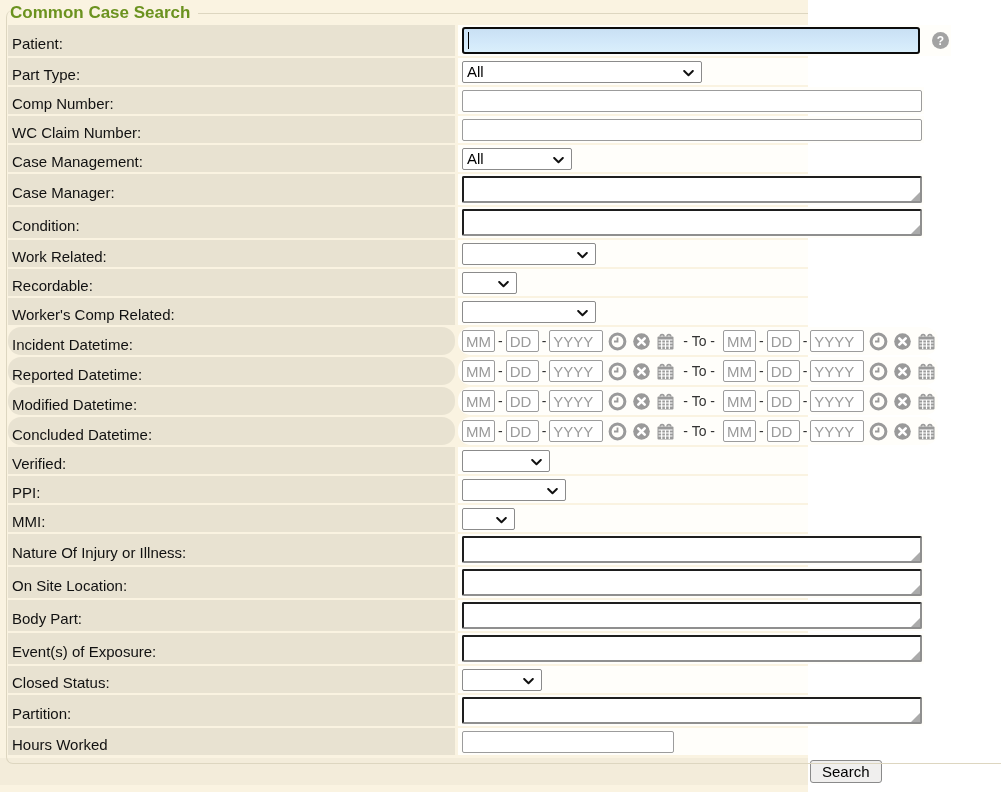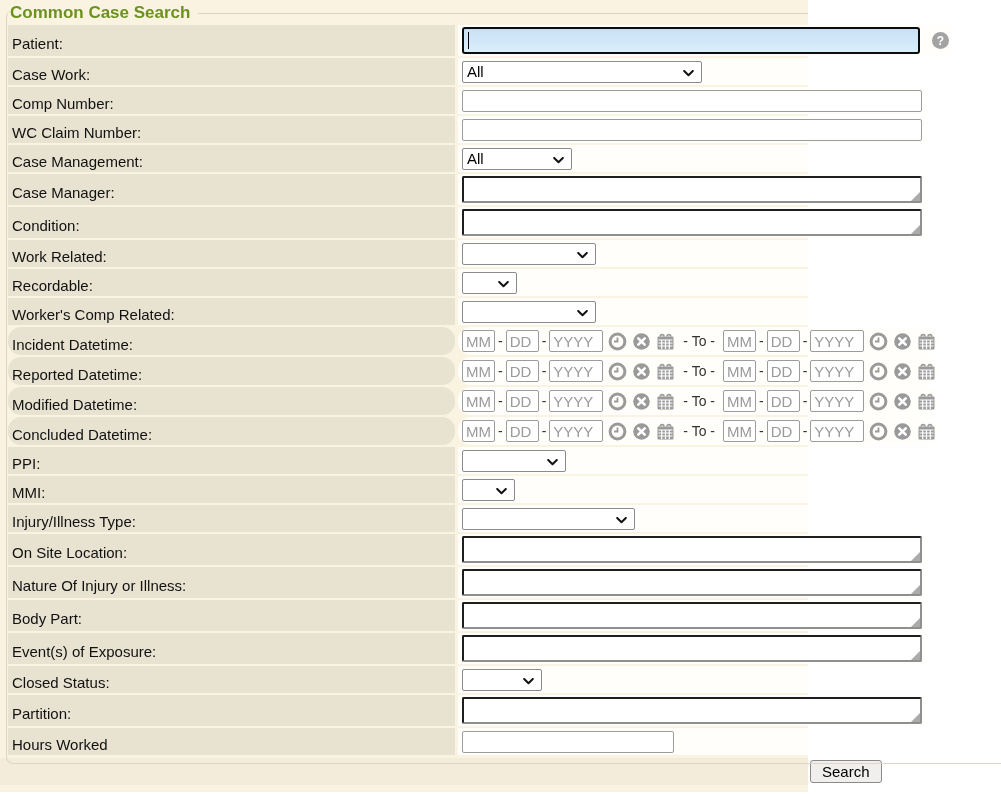--- a/index.html
+++ b/index.html
@@ -83,21 +83,21 @@
       <div class="row row-patient">
         <div class="lbl">Patient:</div>
         <div class="ctl">
           <div class="patient-box" style="width: 458px;">
             <span class="caret"></span>
           </div>
           <span class="help">?</span>
         </div>
       </div>
       <div class="row row-select">
-        <div class="lbl">Case Work:</div>
+        <div class="lbl">Part Type:</div>
         <div class="ctl">
           <div class="select" style="width: 240px;">
             <span>All</span>
             <svg width="11" height="7" viewBox="0 0 11 7">
               <path d="M1.2 1 L5.5 5.2 L9.8 1" fill="none" stroke="#111" stroke-width="2" stroke-linecap="round" stroke-linejoin="round"></path>
             </svg>
             <span></span>
           </div>
         </div>
       </div>
@@ -423,20 +423,32 @@
                 <g stroke="#fff" stroke-width="1.2">
                   <path d="M2.5 8 H16.5 M2.5 11 H16.5 M2.5 14 H16.5"></path>
                   <path d="M5.7 8 V17 M9.5 8 V17 M13.3 8 V17"></path>
                 </g>
               </svg>
             </span>
           </div>
         </div>
       </div>
       <div class="row row-select">
+        <div class="lbl">Verified:</div>
+        <div class="ctl">
+          <div class="select" style="width: 88px;">
+            <span></span>
+            <svg width="11" height="7" viewBox="0 0 11 7">
+              <path d="M1.2 1 L5.5 5.2 L9.8 1" fill="none" stroke="#111" stroke-width="2" stroke-linecap="round" stroke-linejoin="round"></path>
+            </svg>
+            <span></span>
+          </div>
+        </div>
+      </div>
+      <div class="row row-select">
         <div class="lbl">PPI:</div>
         <div class="ctl">
           <div class="select" style="width: 104px;">
             <span></span>
             <svg width="11" height="7" viewBox="0 0 11 7">
               <path d="M1.2 1 L5.5 5.2 L9.8 1" fill="none" stroke="#111" stroke-width="2" stroke-linecap="round" stroke-linejoin="round"></path>
             </svg>
             <span></span>
           </div>
         </div>
@@ -446,40 +458,28 @@
         <div class="ctl">
           <div class="select" style="width: 53px;">
             <span></span>
             <svg width="11" height="7" viewBox="0 0 11 7">
               <path d="M1.2 1 L5.5 5.2 L9.8 1" fill="none" stroke="#111" stroke-width="2" stroke-linecap="round" stroke-linejoin="round"></path>
             </svg>
             <span></span>
           </div>
         </div>
       </div>
-      <div class="row row-select">
-        <div class="lbl">Injury/Illness Type:</div>
-        <div class="ctl">
-          <div class="select" style="width: 173px;">
-            <span></span>
-            <svg width="11" height="7" viewBox="0 0 11 7">
-              <path d="M1.2 1 L5.5 5.2 L9.8 1" fill="none" stroke="#111" stroke-width="2" stroke-linecap="round" stroke-linejoin="round"></path>
-            </svg>
-            <span></span>
-          </div>
+      <div class="row row-textarea">
+        <div class="lbl">Nature Of Injury or Illness:</div>
+        <div class="ctl">
+          <div class="ta" style="width: 460px;"></div>
         </div>
       </div>
       <div class="row row-textarea">
         <div class="lbl">On Site Location:</div>
-        <div class="ctl">
-          <div class="ta" style="width: 460px;"></div>
-        </div>
-      </div>
-      <div class="row row-textarea">
-        <div class="lbl">Nature Of Injury or Illness:</div>
         <div class="ctl">
           <div class="ta" style="width: 460px;"></div>
         </div>
       </div>
       <div class="row row-textarea">
         <div class="lbl">Body Part:</div>
         <div class="ctl">
           <div class="ta" style="width: 460px;"></div>
         </div>
       </div>

